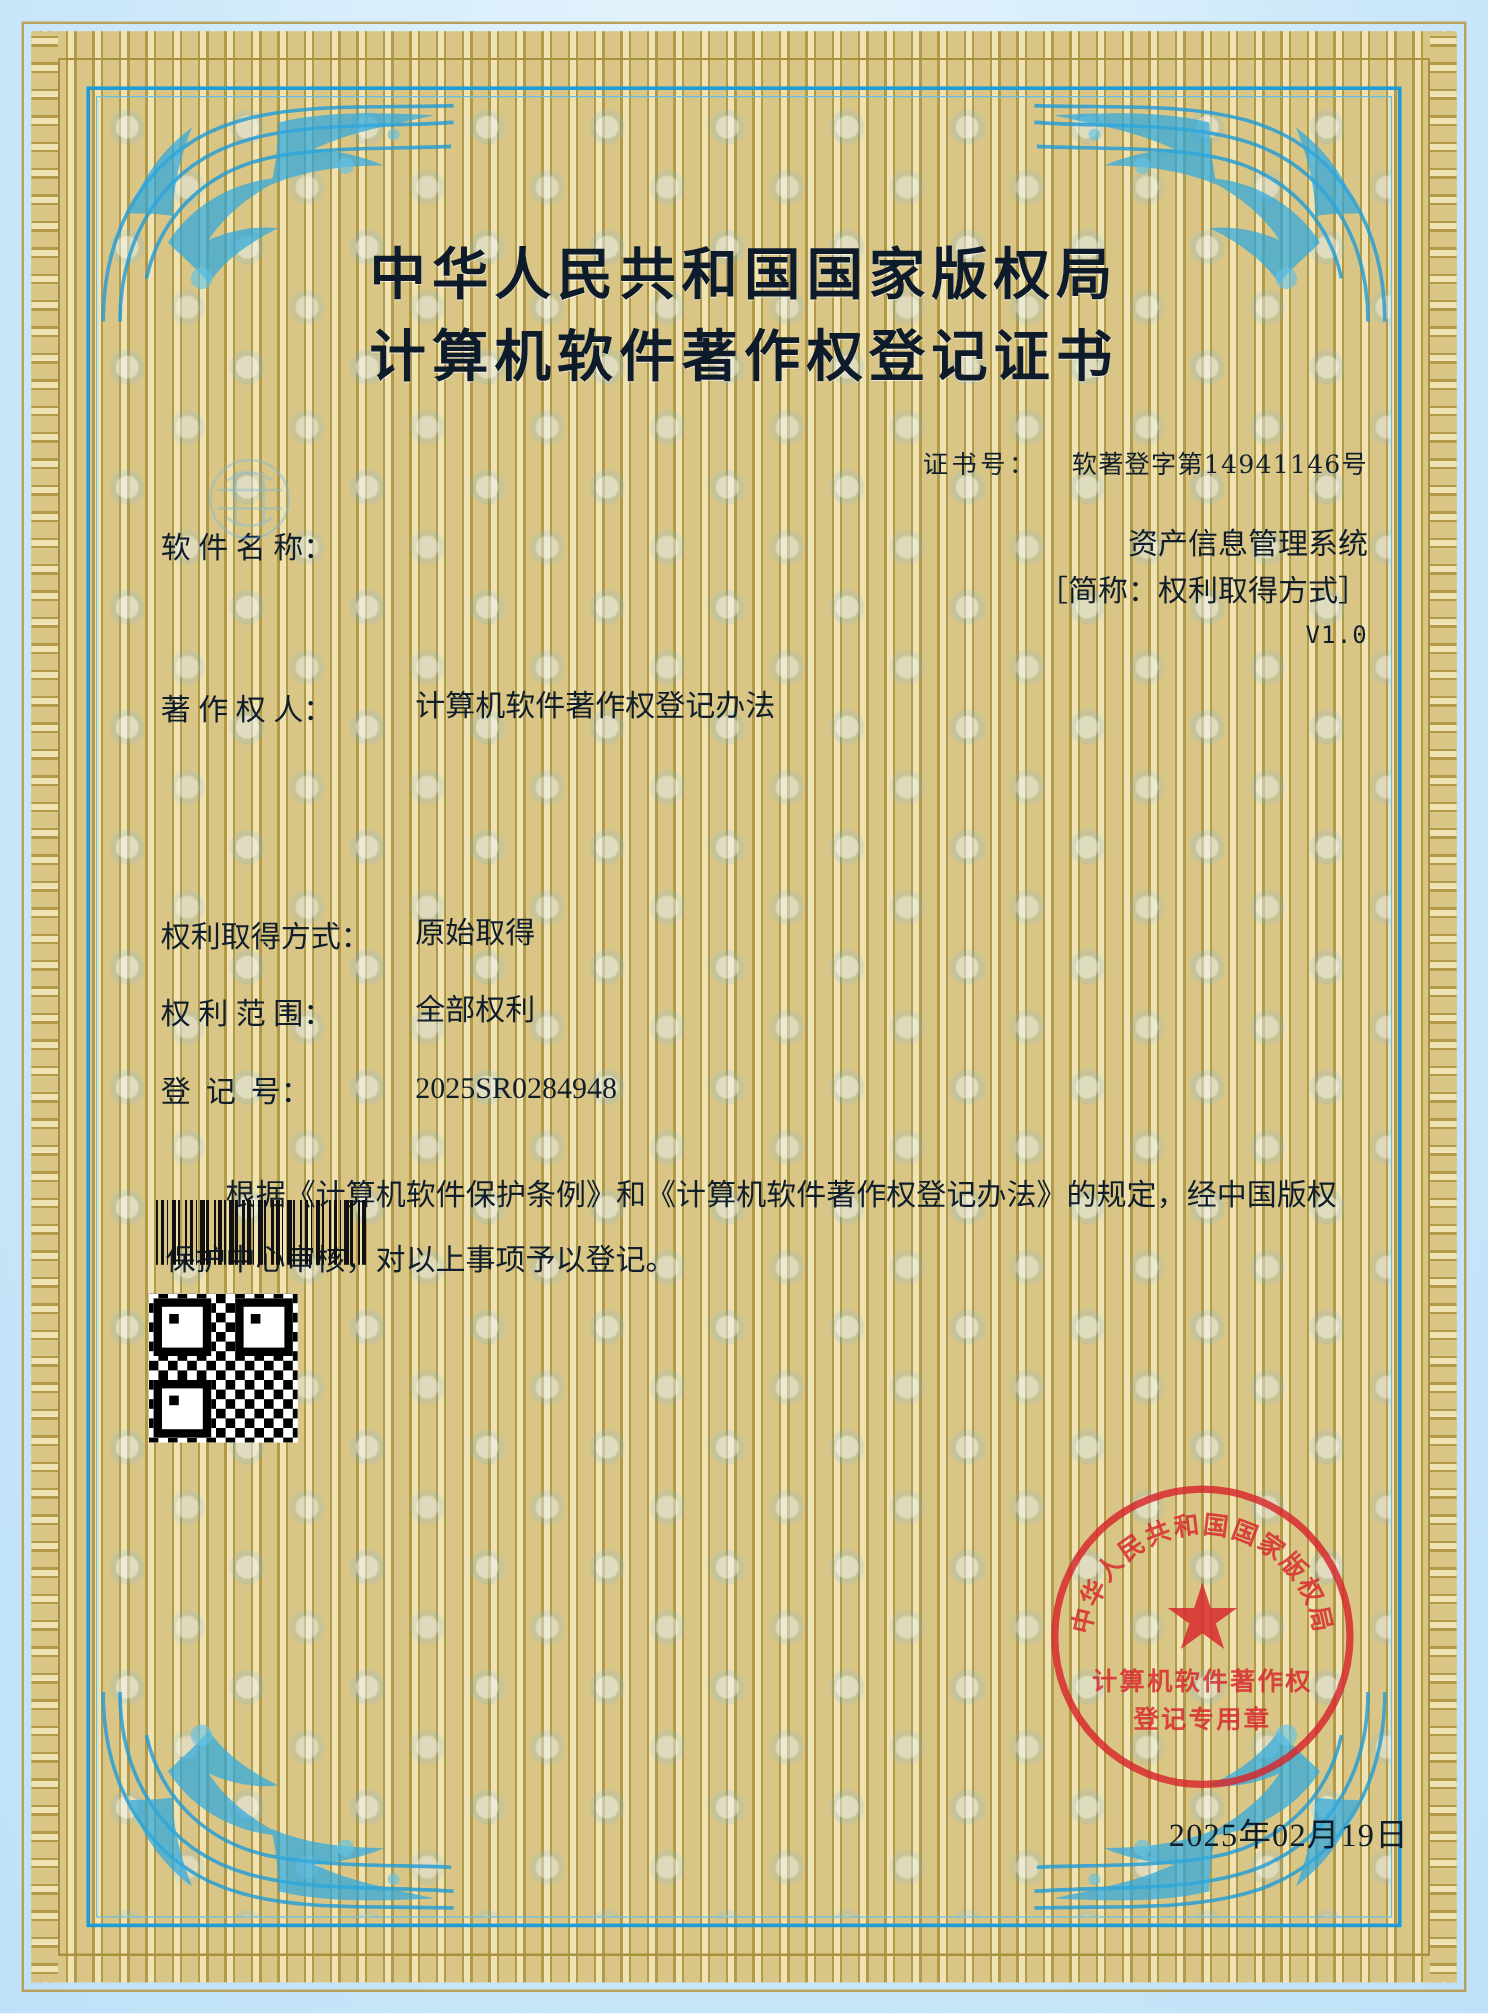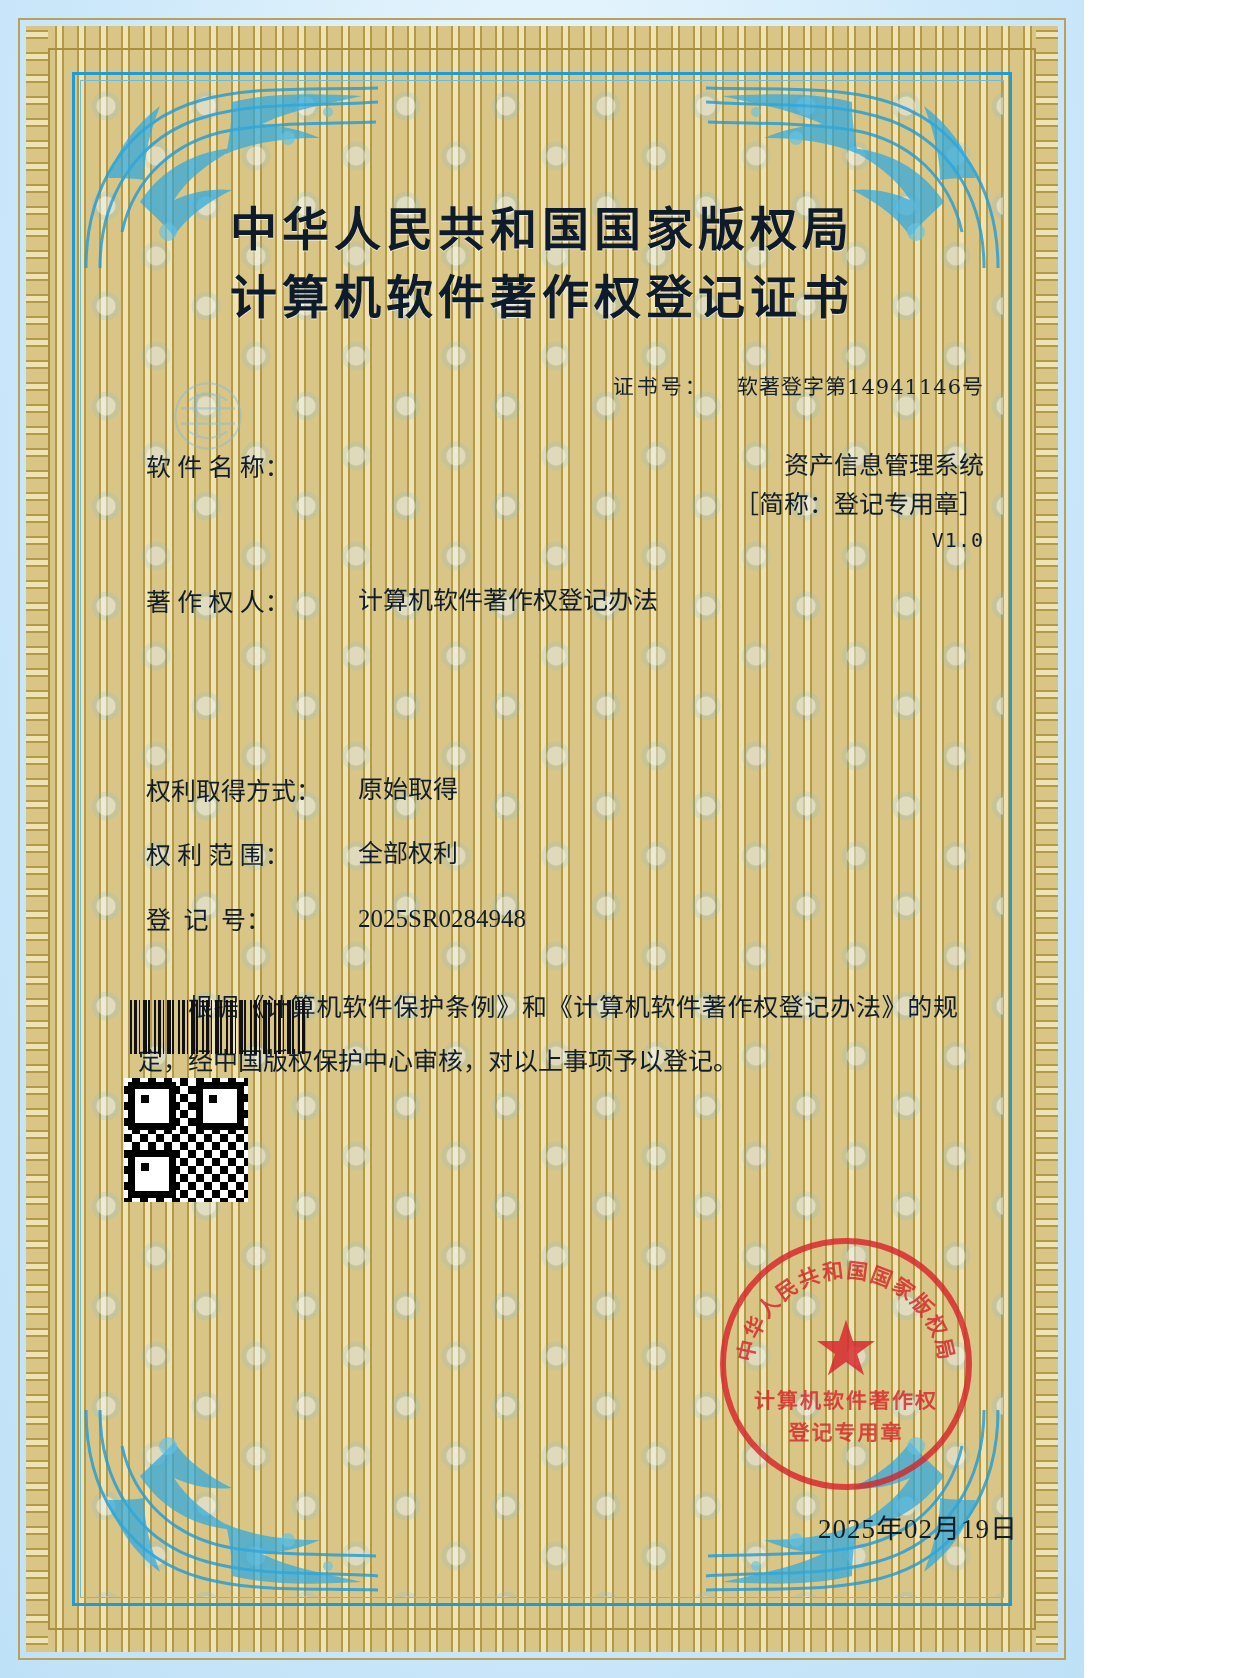--- a/index.html
+++ b/index.html
@@ -13,21 +13,21 @@
     height: 1678px;
     font-family: "Liberation Serif", "DejaVu Serif", serif;
     position: relative;
     overflow: hidden;
   }
 
   
   .certificate {
     position: absolute;
     left: 0; top: 0;
-    width: 1084px; height: 1678px;
+    width: 1240px; height: 1678px;
     background:
       radial-gradient(ellipse at 50% 18%, #e9f6fd 0%, #d8eefb 38%, #cbe7fa 62%, #bfe1f7 100%);
     text-decoration: underline;
   }
 
   
   .rule-outer {
     position: absolute;
     left: 18px; top: 18px; right: 18px; bottom: 18px;
     border: 2px solid #b9a15a;
@@ -135,21 +135,21 @@
   .cert-no .label { letter-spacing: 3px; }
   .cert-no .value { margin-left: 22px; font-family: "DejaVu Serif", serif; }
 
   .emblem {
     position: absolute;
     left: 60px; top: 268px;
     width: 96px; height: 96px;
     opacity: .45;
   }
 
-  .fields { margin-top: 47px; padding-left: 46px; }
+  .fields { margin-top: 36px; padding-left: 34px; }
   .field-row {
     display: flex;
     align-items: flex-start;
     margin-bottom: 26px;
     font-size: 25px;
     color: #101d2b;
   }
   .field-label {
     width: 212px;
     flex: 0 0 212px;
@@ -374,21 +374,21 @@
         </g>
       </svg>
     </div>
 
     <div class="fields">
 
       <div class="field-row">
         <div class="field-label">软 件 名 称：</div>
         <div class="field-value">
           <span class="sub">资产信息管理系统</span>
-          <span class="sub">［简称：登记专用章］</span>
+          <span class="sub">［简称：权利取得方式］</span>
           <span class="sub mono">V1.0</span>
         </div>
       </div>
 
       <div class="field-row">
         <div class="field-label">著 作 权 人：</div>
         <div class="field-value">计算机软件著作权登记办法</div>
       </div>
 
       <div class="gap"></div>

